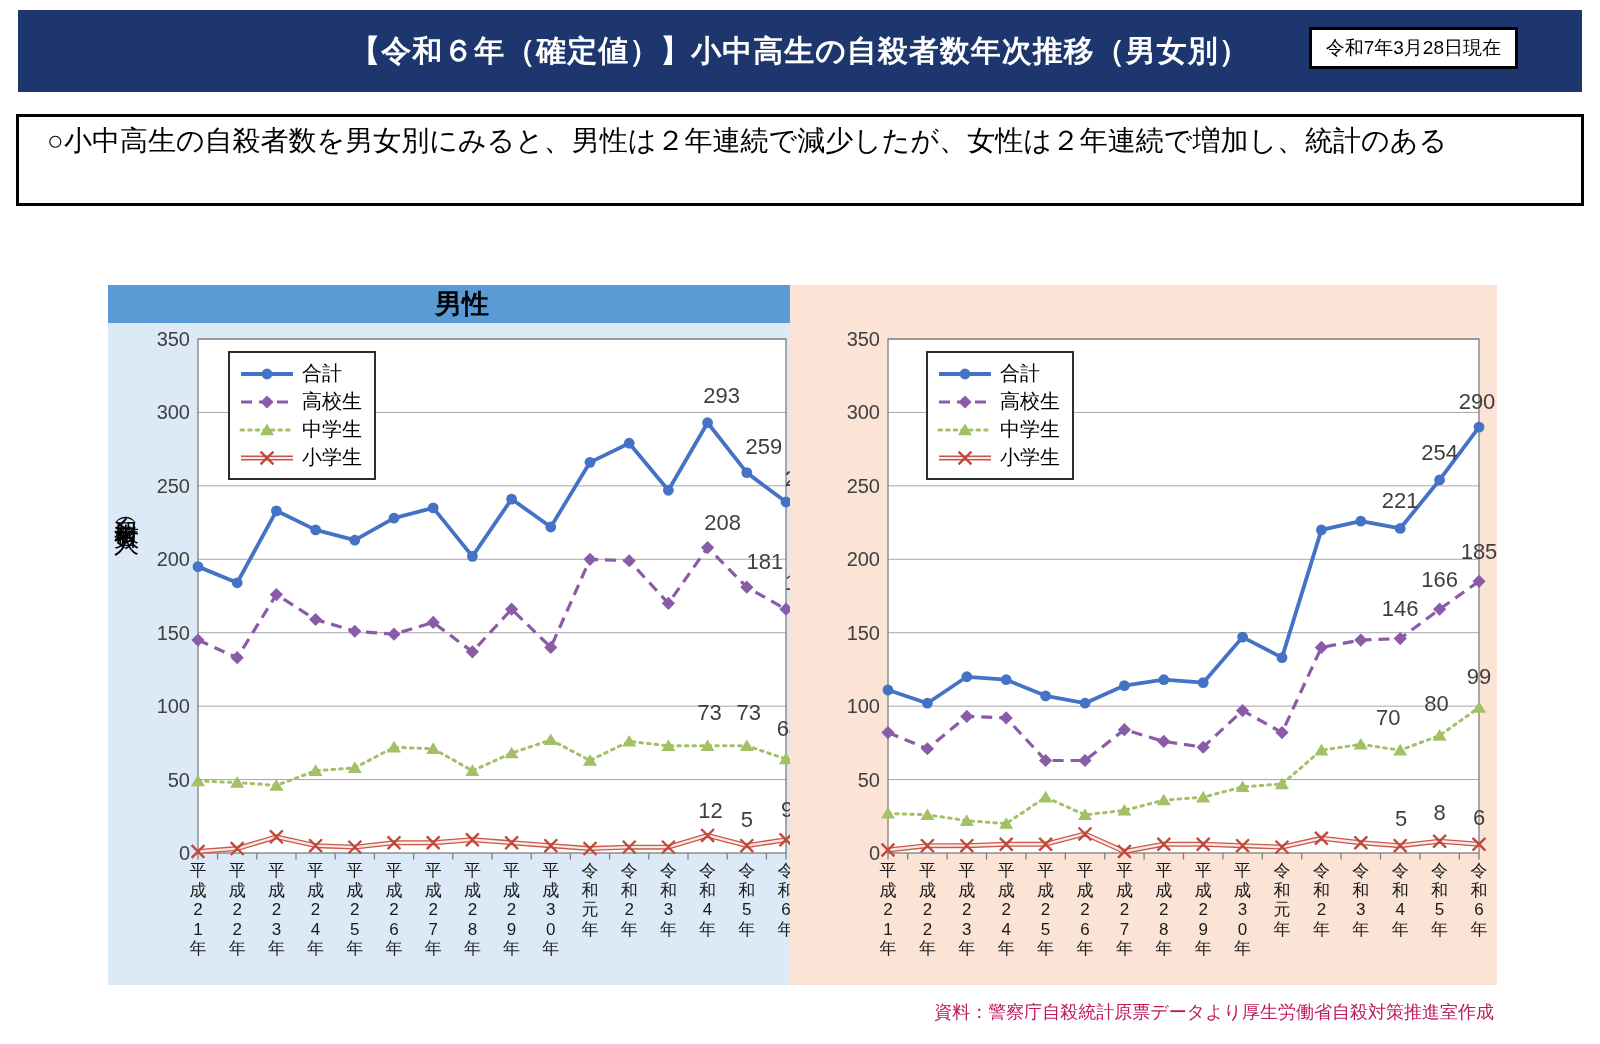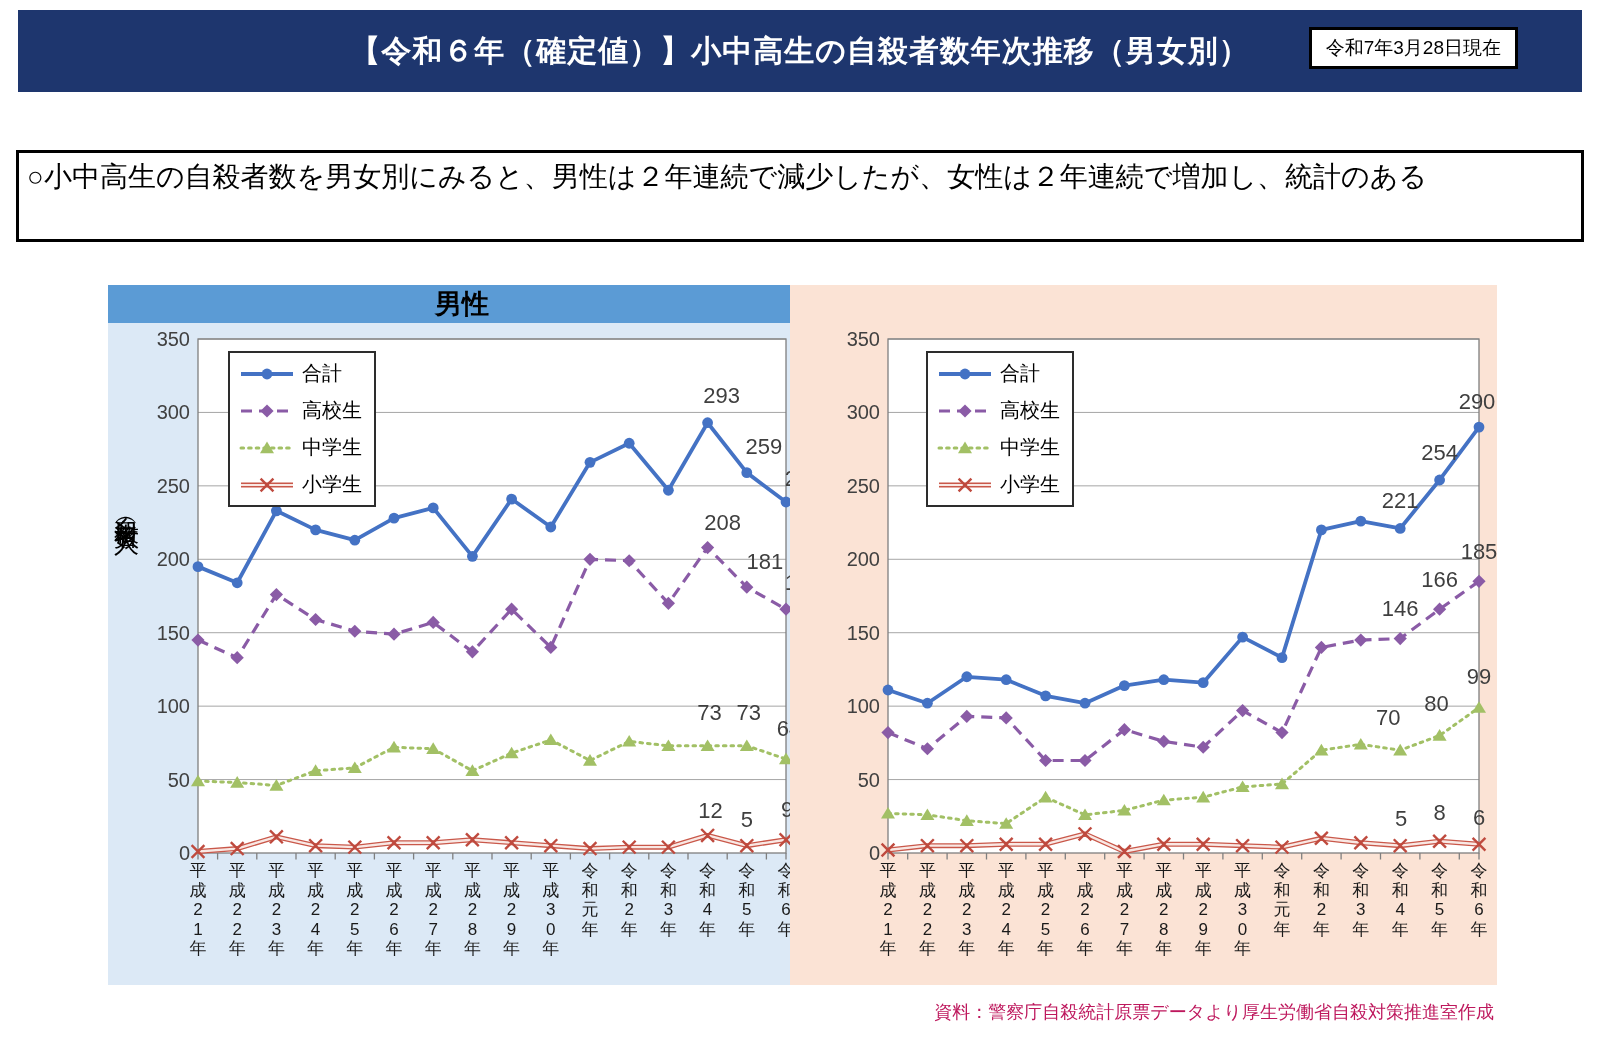--- a/index.html
+++ b/index.html
@@ -12,39 +12,38 @@
     background:#1e366e;display:flex;align-items:center;justify-content:center;
   }
   .title-text{color:#ffffff;font-size:30px;font-weight:bold;letter-spacing:1px;}
   .date-box{
     position:absolute;right:64px;top:17px;background:#ffffff;border:3px solid #000;
     font-size:19px;color:#000;padding:5px 14px;font-weight:normal;
   }
   .summary-box{
     position:absolute;left:16px;top:114px;width:1568px;height:92px;box-sizing:border-box;
     border:3px solid #000;background:#fff;color:#000;font-size:28px;line-height:38px;
-    padding:5px 8px;
-    margin-top:36px;
+    padding:5px 28px;
   }
   .panel{position:absolute;top:285px;height:700px;}
   #panel-0{left:78px;width:708px;background:#dce9f6;margin-left:30px;}
   #panel-1{left:790px;width:707px;background:#fbe3d5;}
   .band{height:38px;display:flex;align-items:center;justify-content:center;
     font-size:27px;font-weight:bold;color:#000;}
   #panel-0 .band{background:#5b9bd5;}
   #panel-1 .band{background:#ed7d31;}
   .chart-svg{position:absolute;left:0;top:38px;overflow:visible;}
   svg text{font-family:"Liberation Sans",sans-serif;}
   .yaxis-title{
     position:absolute;left:3px;top:212px;writing-mode:vertical-rl;text-orientation:mixed;
     font-size:25px;color:#000;letter-spacing:3px;
   }
   .legend{
     position:absolute;top:66px;background:#fff;border:2px solid #2d2d2d;
-    padding:7px 12px 7px 9px;display:flex;flex-direction:column;gap:10px;z-index:5;
+    padding:7px 12px 7px 9px;display:flex;flex-direction:column;gap:1px;z-index:5;
   }
   #legend-0{left:120px;}
   #legend-1{left:136px;}
   .legend-row{display:flex;align-items:center;gap:7px;height:27px;}
   .legend-label{font-size:20px;color:#000;white-space:nowrap;}
   .xlab{
     position:absolute;top:576px;width:22px;text-align:center;font-size:17px;
     line-height:19.5px;color:#1a1a1a;white-space:pre-line;
   }
   .source{position:absolute;top:1000px;right:106px;font-size:18px;color:#be185d;}

